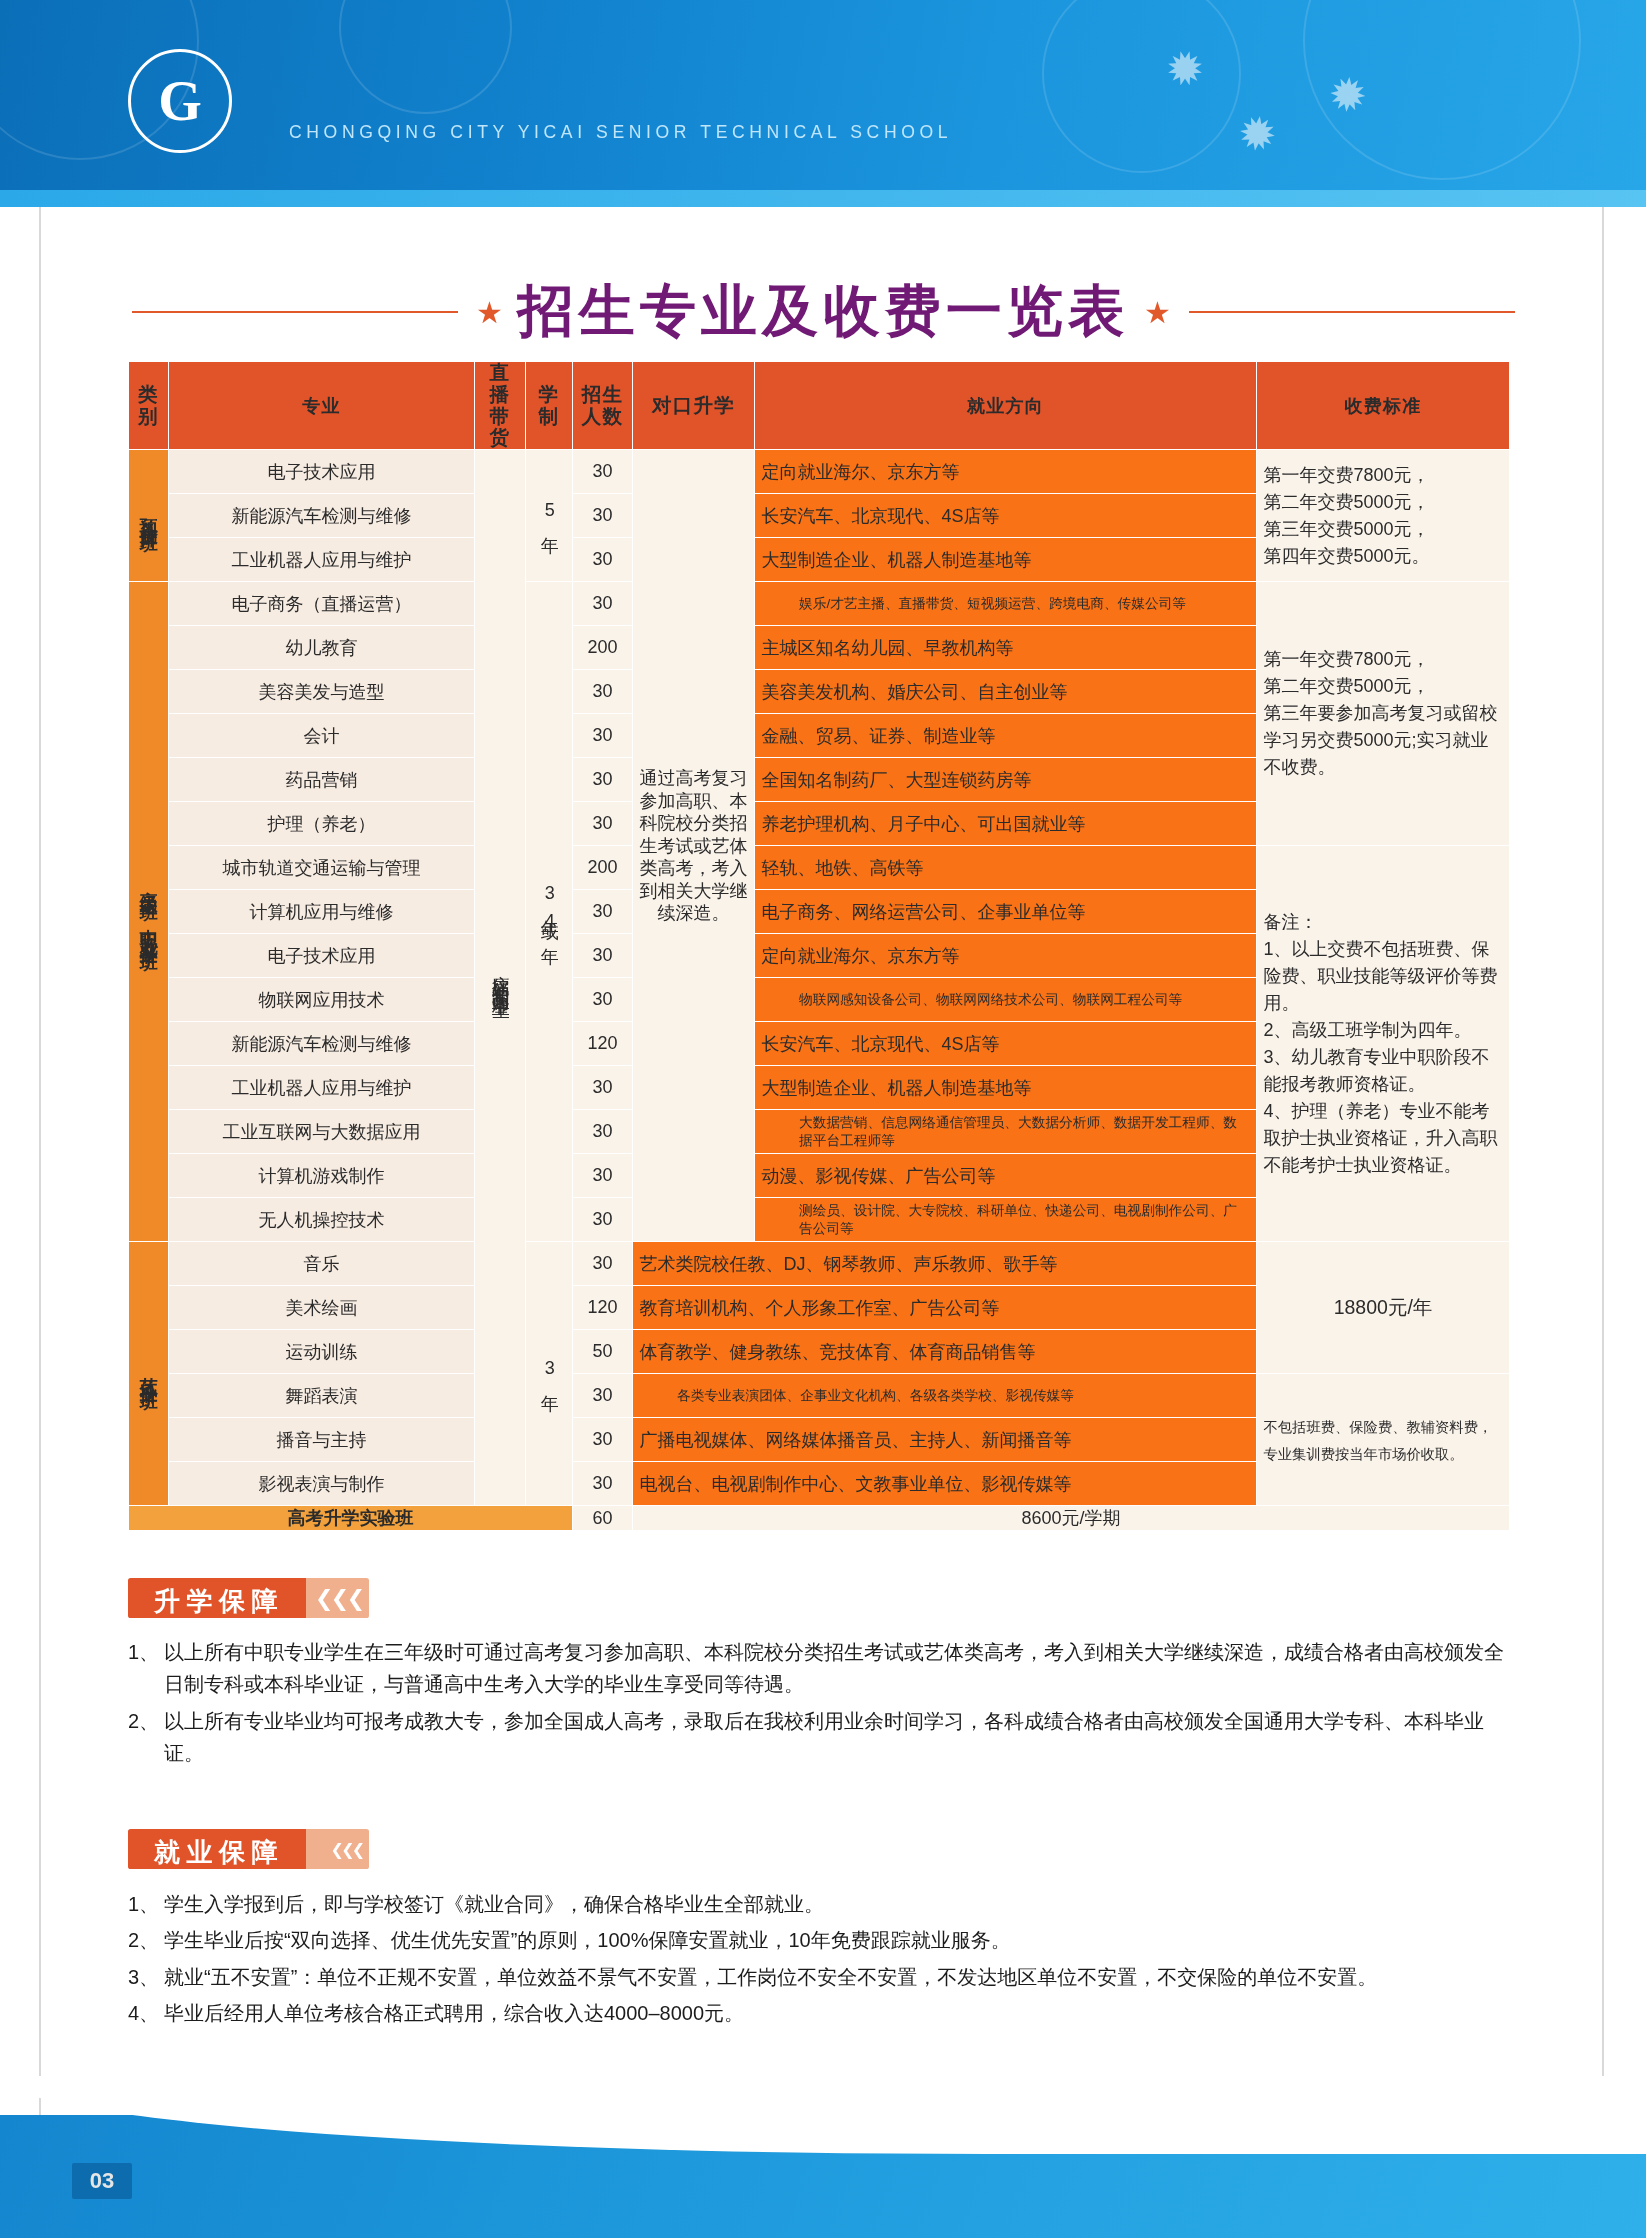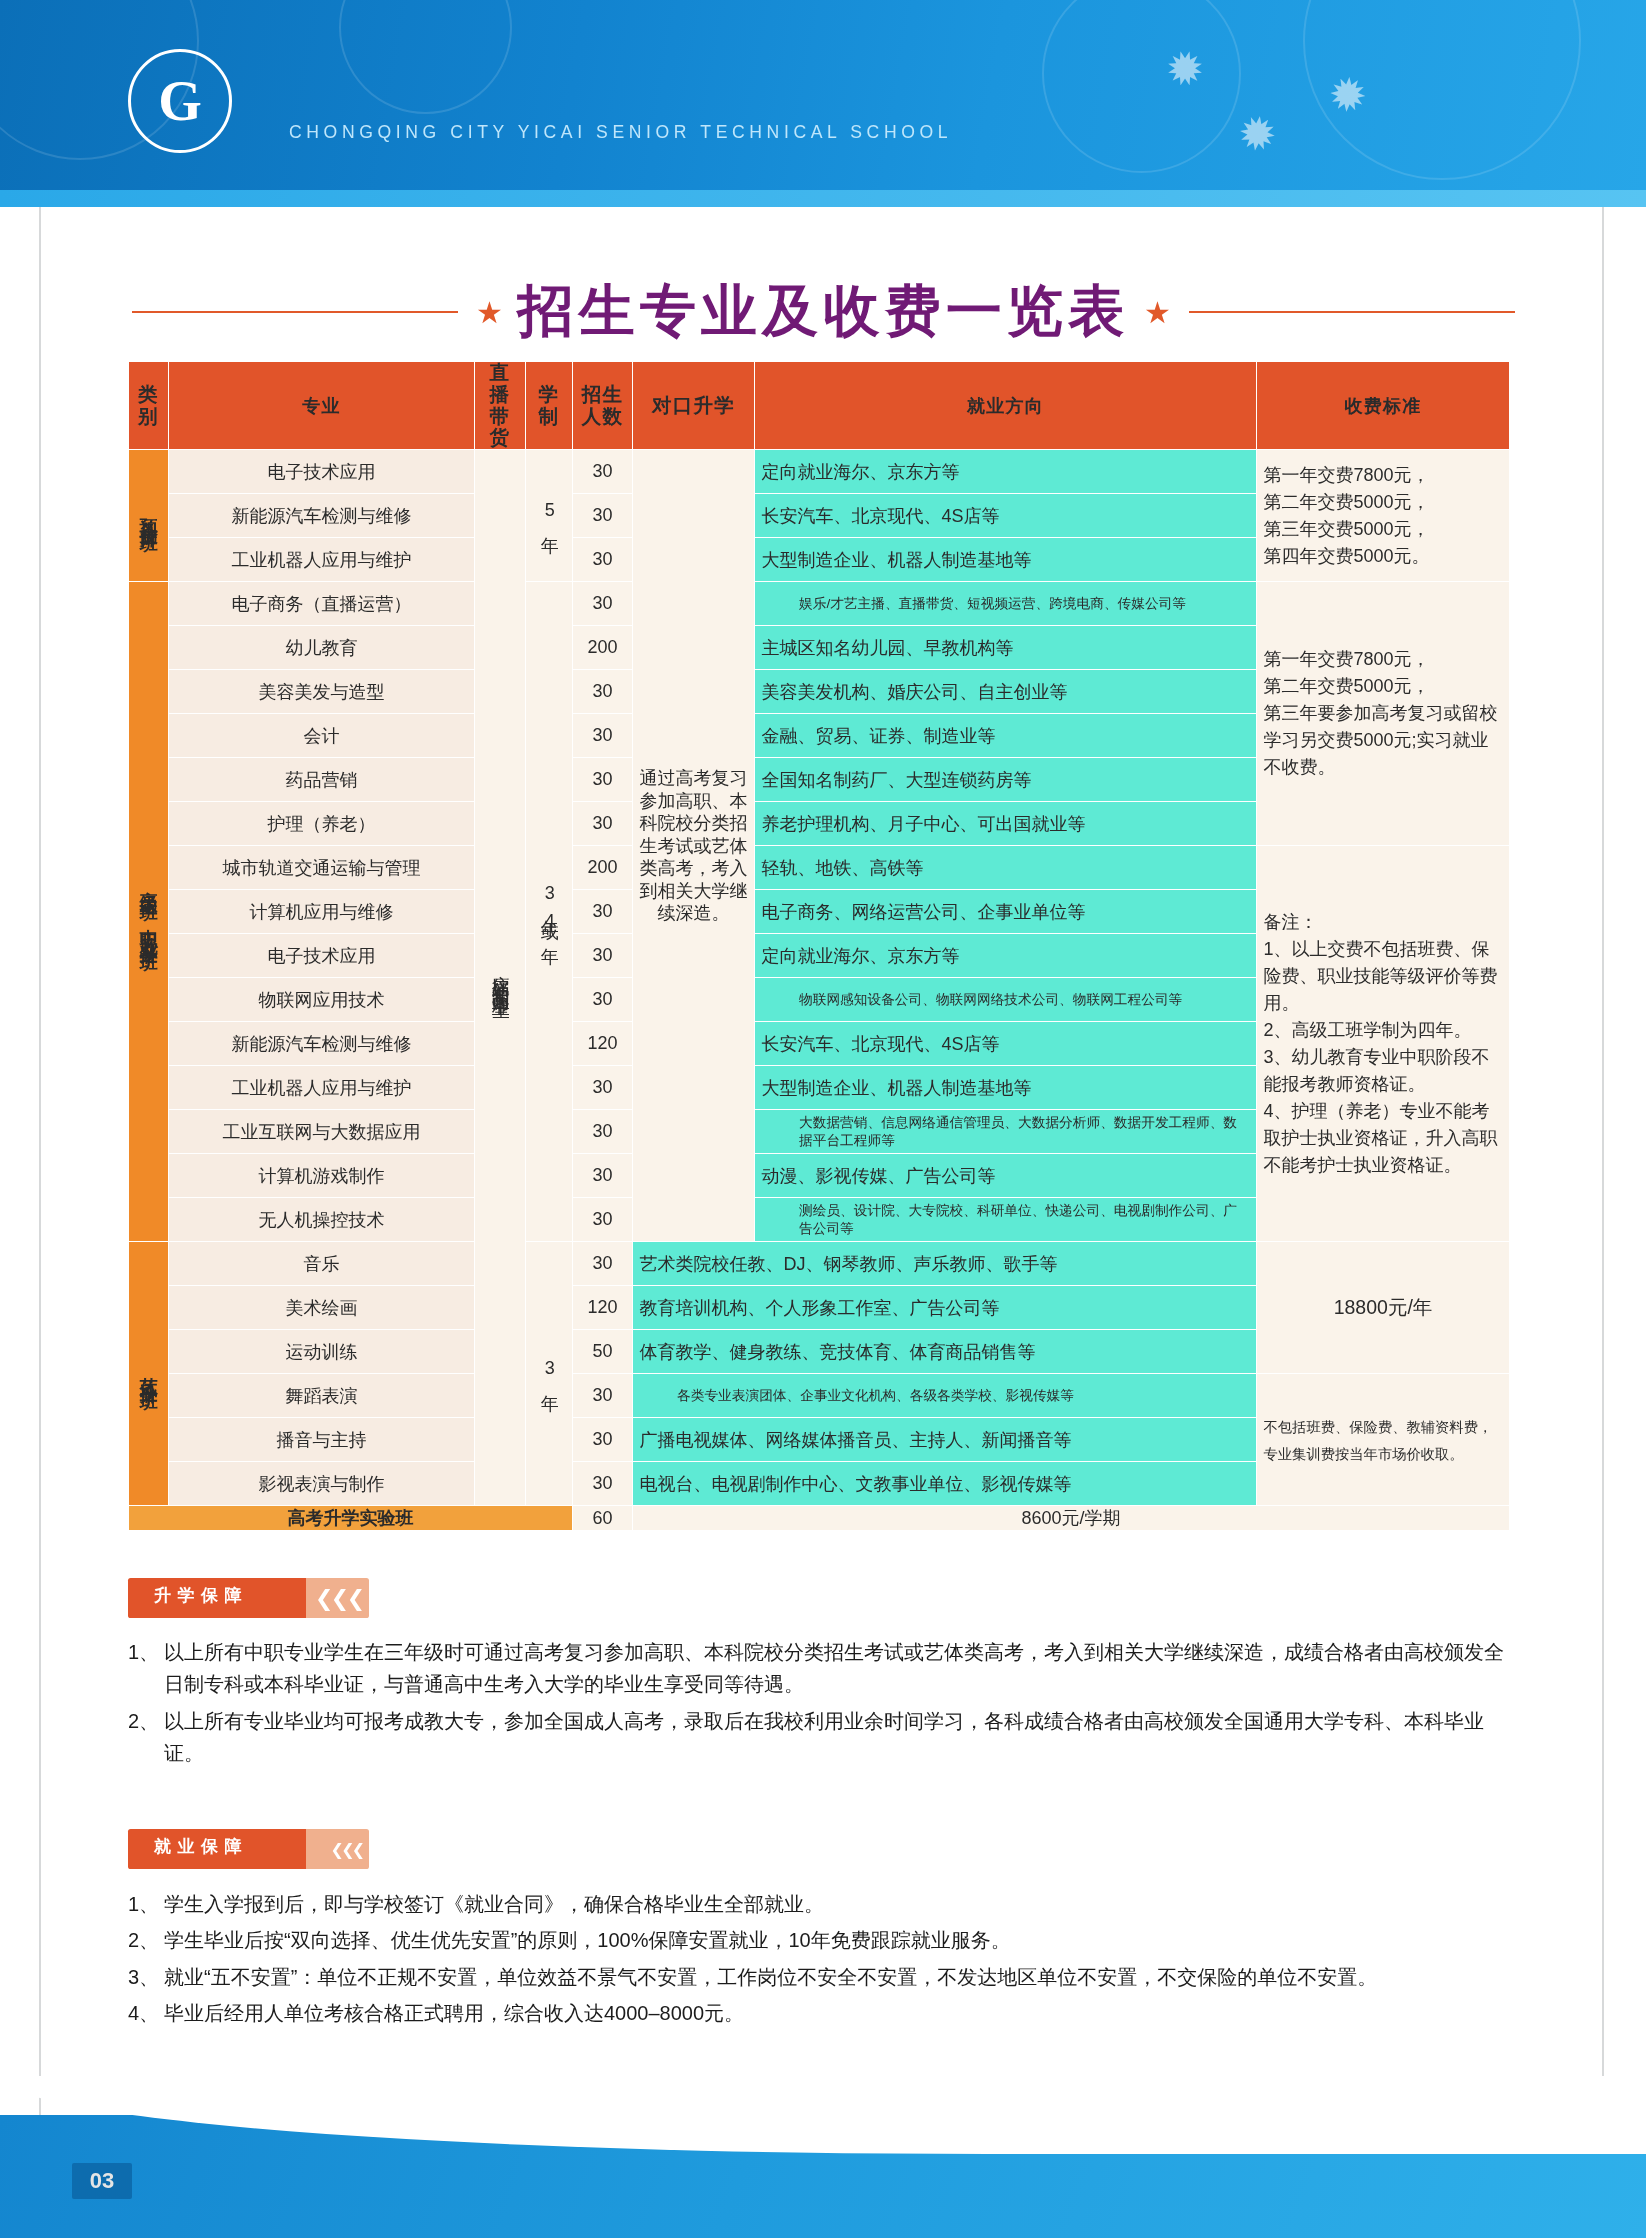--- a/index.html
+++ b/index.html
@@ -79,40 +79,40 @@
     letter-spacing:1.3px;
   }
   thead th.small{font-size:19.5px;line-height:1.12;}
   td.cat{
     background:#f08a28;color:#ffffff;font-size:22px;font-weight:bold;width:40px;
     letter-spacing:1.3px;line-height:1.15;text-align:center;
   }
   td.major{background:#f7ece2;height:43px;text-align:center;font-size:20px;}
   td.mid{background:#faf3ea;text-align:center;font-size:20px;line-height:1.25;}
   td.num{background:#faf3ea;text-align:center;font-size:20px;width:59px;}
-  td.dir{background:#5eead4;text-align:left;padding-left:14.3px;font-size:19.5px;}
+  td.dir{background:#f97316;text-align:left;padding-left:14.3px;font-size:19.5px;}
   td.dir.tiny{font-size:13.7px;letter-spacing:0;padding-left:44px;}
   td.fee{background:#faf3ea;text-align:left;vertical-align:top;font-size:17px;line-height:1.5;padding:9px 11.7px;}
   td.fee.ctr{text-align:center;vertical-align:middle;font-size:19.5px;}
   td.vert{
     background:#faf3ea;text-align:center;font-size:20px;line-height:1.2;width:46px;
   }
   .vtext{writing-mode:vertical-rl;text-orientation:upright;display:inline-block;letter-spacing:2.6px;}
   .catv{writing-mode:vertical-rl;text-orientation:upright;display:inline-block;letter-spacing:3.9px;}
   td.lastrow{background:#f2a13c;color:#ffffff;font-weight:bold;font-size:21px;text-align:center;}
   td.lastfee{background:#faf3ea;text-align:center;font-size:19.5px;margin-top:18px;}
 
   
   .tag{
     position:absolute;height:40px;width:241px;
     background:linear-gradient(90deg,#e1542a 0%,#e1542a 74%,#f0b08e 74%,#f0b08e 100%);
     border-radius:2.6px;
   }
   .tag .tagtxt{
-    position:absolute;left:26px;top:5.9px;color:#ffffff;font-size:17px;font-weight:bold;letter-spacing:6.5px;text-align:center;
+    position:absolute;left:26px;top:5.9px;color:#ffffff;font-size:26px;font-weight:bold;letter-spacing:6.5px;text-align:center;
   }
   .tag .arrows{
     position:absolute;right:6.5px;top:7.8px;color:#ffffff;font-size:22px;letter-spacing:-2.6px;
   }
   .paras{position:absolute;font-size:20px;line-height:1.62;color:#1c1c1c;width:1381px;}
   .paras p{margin:0 0 3.9px 0;display:flex;}
   .paras .idx{width:36px;flex:none;}
   .paras .body{flex:1;}
 
   

